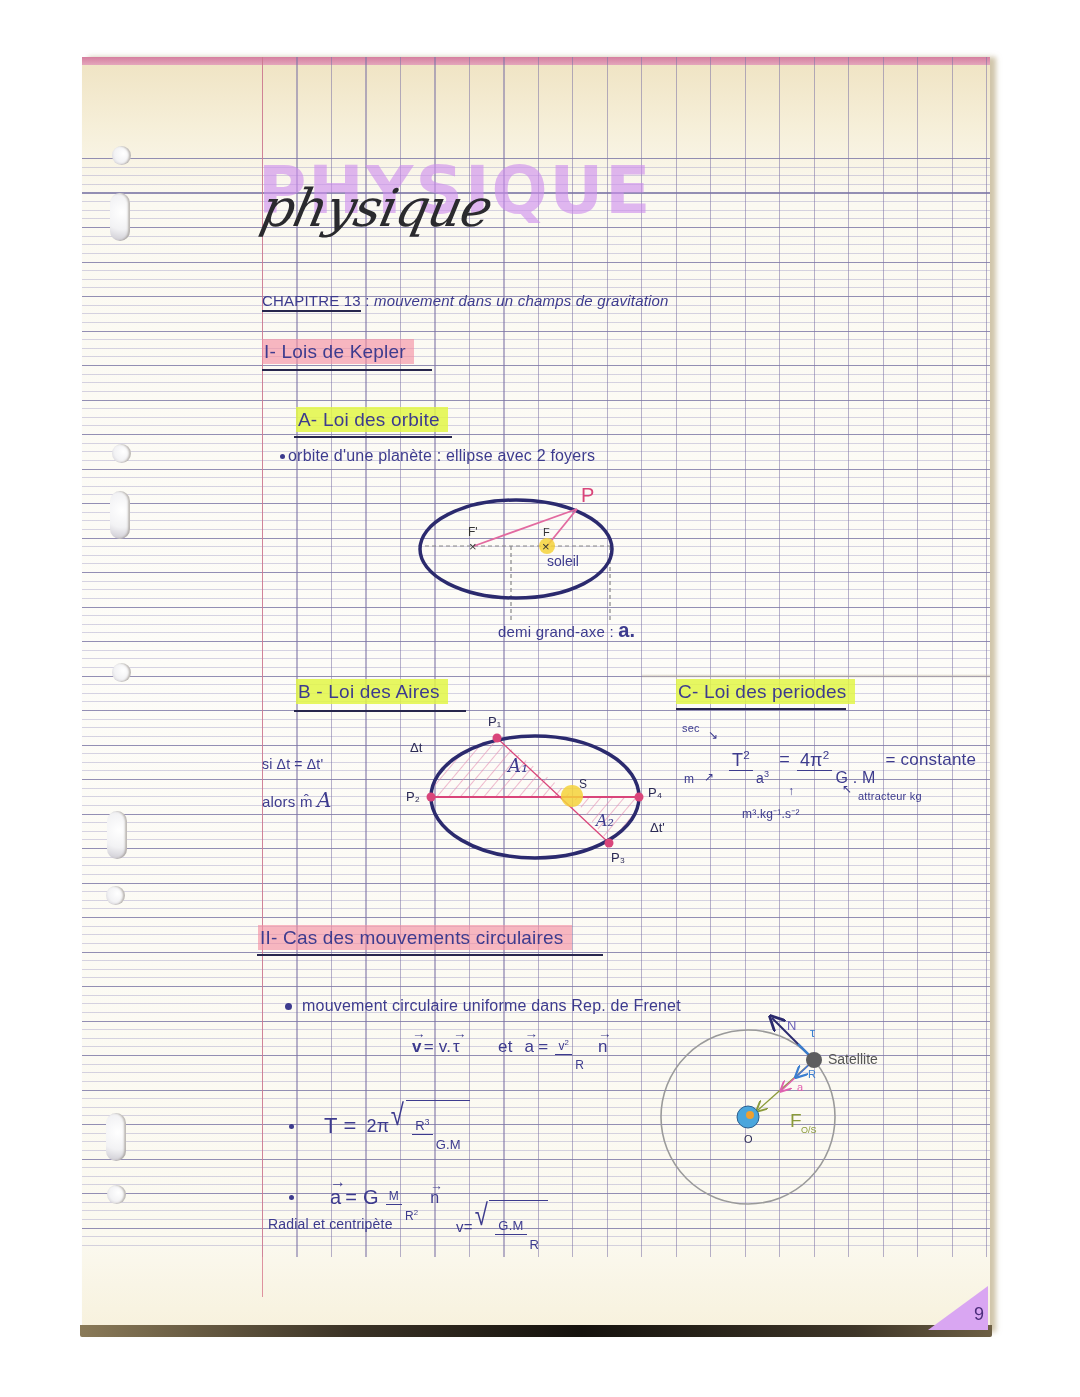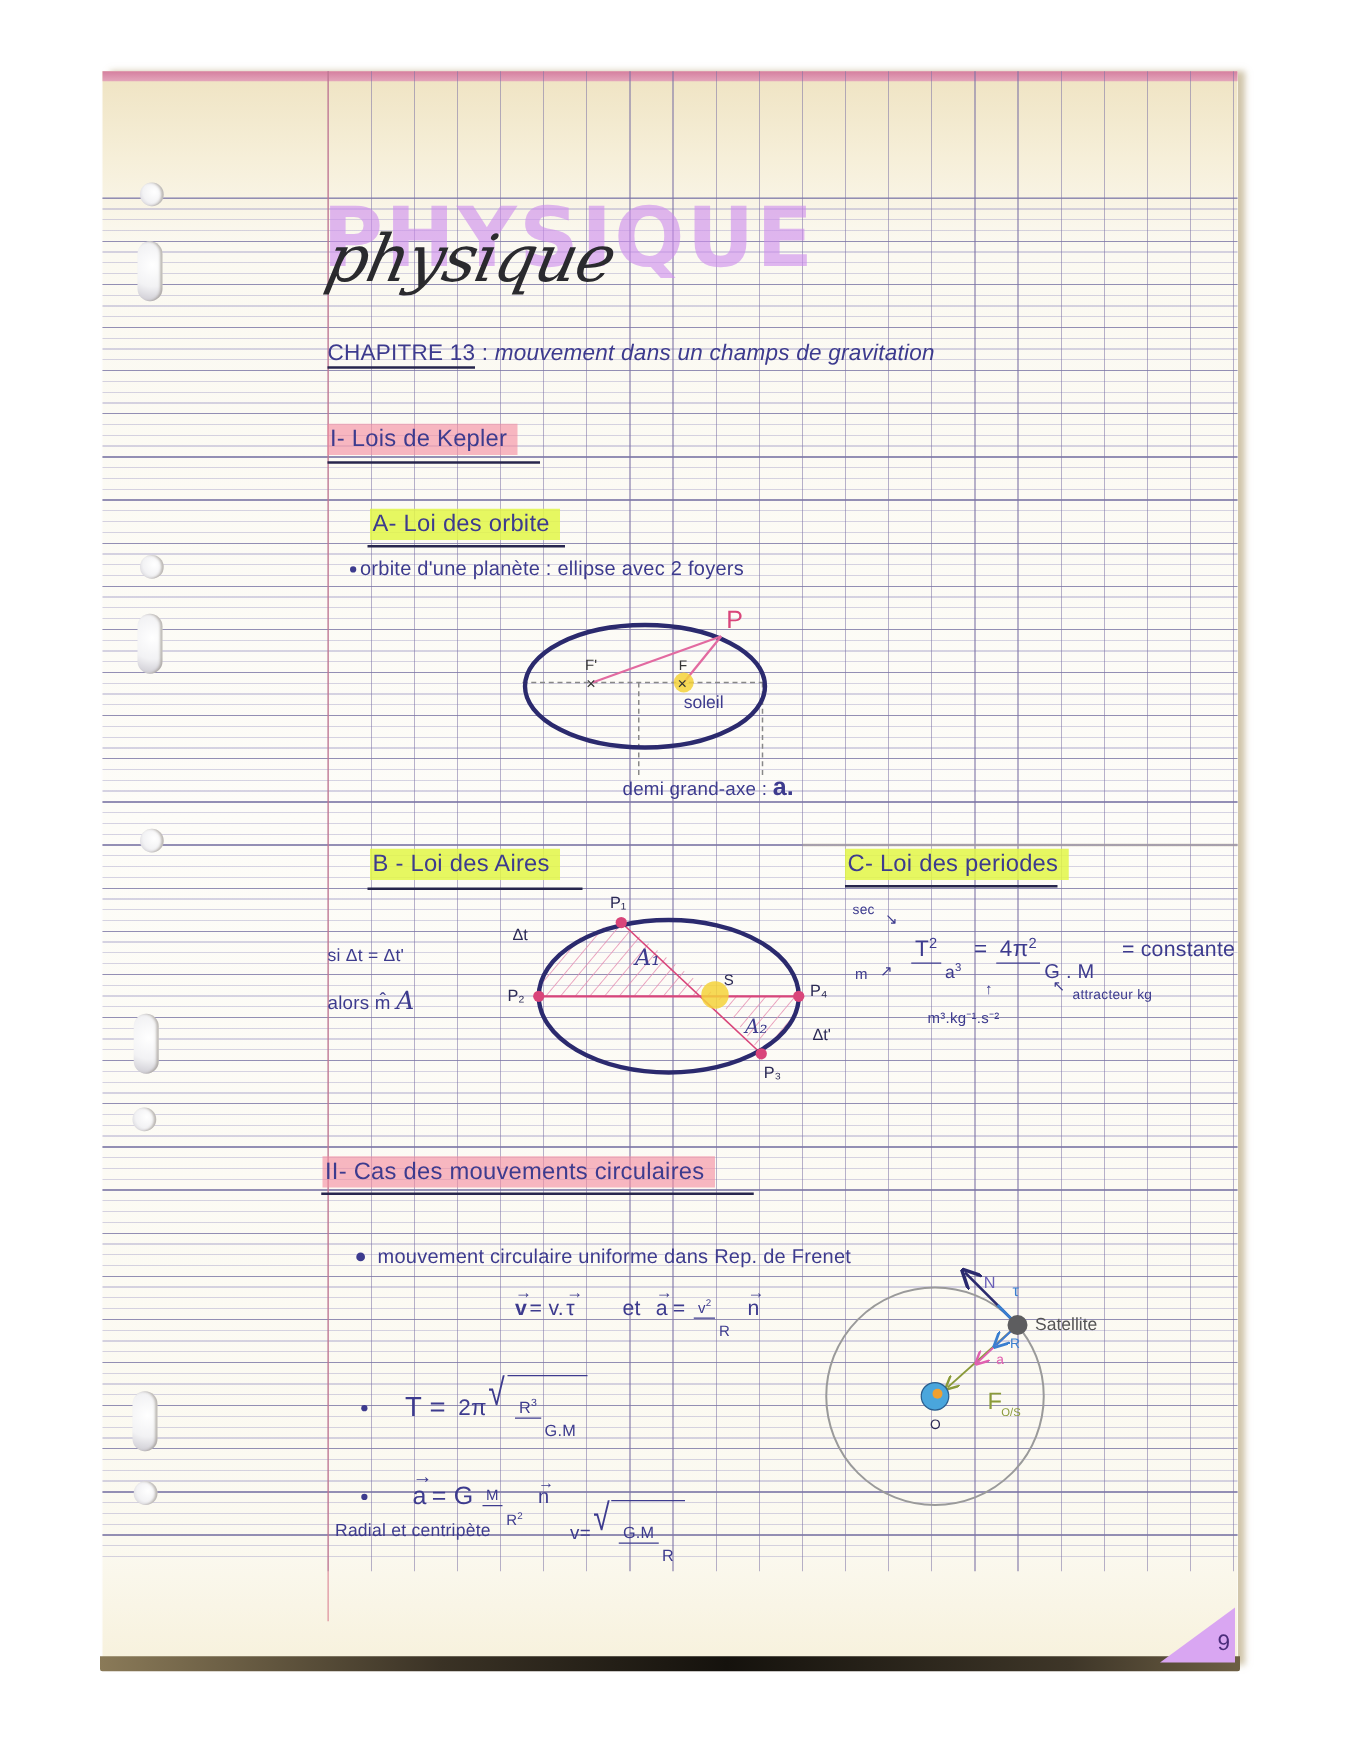--- a/index.html
+++ b/index.html
@@ -71,21 +71,21 @@
 <div class="hole oval" style="left:110px;top:491px"></div>
 <div class="hole round" style="left:112px;top:663px"></div>
 <div class="hole oval" style="left:107px;top:811px"></div>
 <div class="hole round" style="left:106px;top:886px"></div>
 <div class="hole oval" style="left:106px;top:1113px"></div>
 <div class="hole round" style="left:107px;top:1185px"></div>
 
 <div class="abs banner" style="left:258px;top:158px">PHYSIQUE</div>
 <div class="abs script" style="left:262px;top:182px">physique</div>
 
-<div class="abs hand" style="left:262px;top:272px;font-size:18px">
+<div class="abs hand" style="left:262px;top:292px;font-size:15px">
   <span class="chapter-label">CHAPITRE 13</span>
   <span>:</span>
   <span style="font-style:italic">mouvement dans un champs de gravitation</span>
 </div>
 
 <div class="abs hand heading" style="left:262px;top:341px">
   <span class="hl-pink">I- Lois de Kepler</span>
 </div>
 <div class="uline" style="left:262px;top:369px;width:170px"></div>
 
@@ -171,21 +171,21 @@
 <div class="abs hand" style="left:726px;top:732px;font-size:18px;display:flex;align-items:center">
   <span class="frac">
     <span class="num"><span>T</span><sup>2</sup></span>
     <span class="den" style="font-size:14px"><span>a</span><sup>3</sup></span>
   </span>
   <span style="margin:0 4px">=</span>
   <span class="frac">
     <span class="num"><span>4π</span><sup>2</sup></span>
     <span class="den" style="font-size:16px">G . M</span>
   </span>
-  <span style="margin-left:16px;font-size:17px">= constante</span>
+  <span style="margin-left:4px;font-size:17px">= constante</span>
 </div>
 <div class="abs hand small" style="left:788px;top:784px">↑</div>
 <div class="abs hand small" style="left:742px;top:805px">m³.kg⁻¹.s⁻²</div>
 <div class="abs hand small" style="left:842px;top:782px">↖</div>
 <div class="abs hand" style="left:858px;top:790px;font-size:11px">attracteur kg</div>
 
 <div class="abs hand heading" style="left:258px;top:927px">
   <span class="hl-pink">II- Cas des mouvements circulaires</span>
 </div>
 <div class="uline" style="left:257px;top:954px;width:346px"></div>

